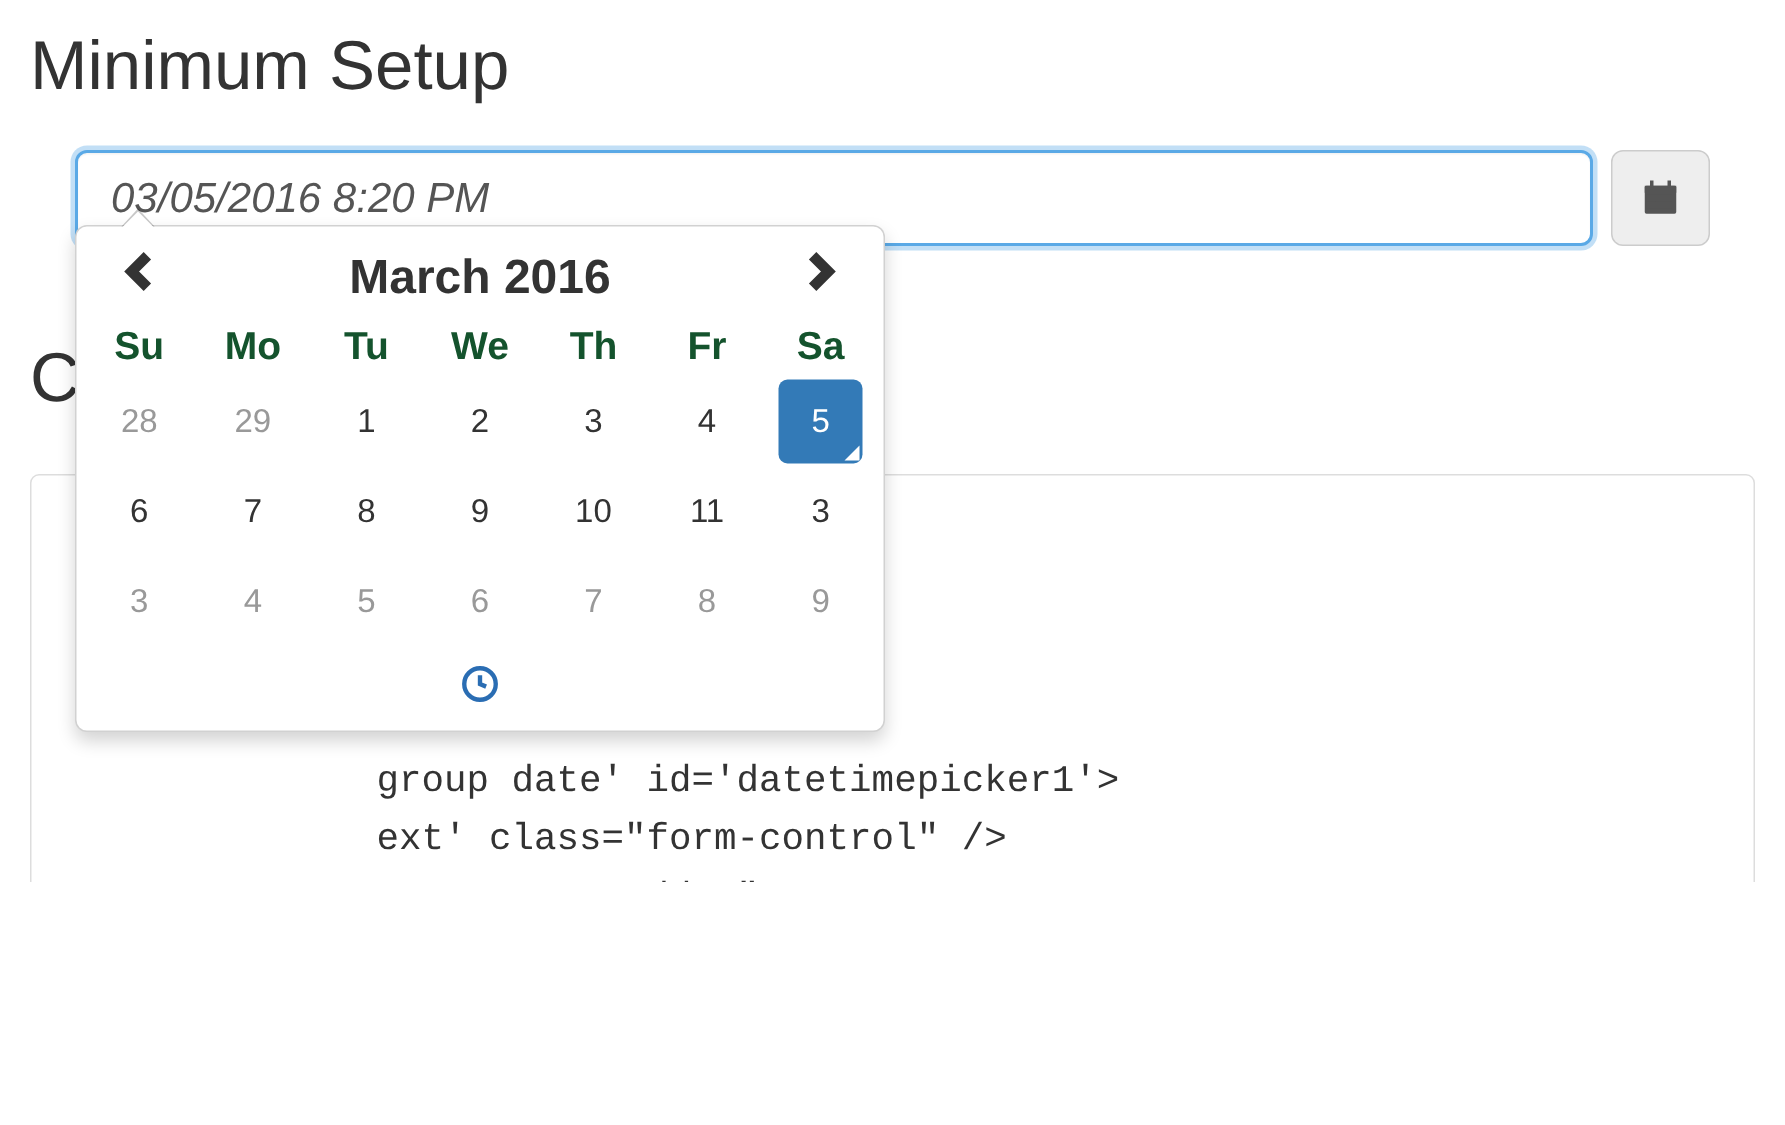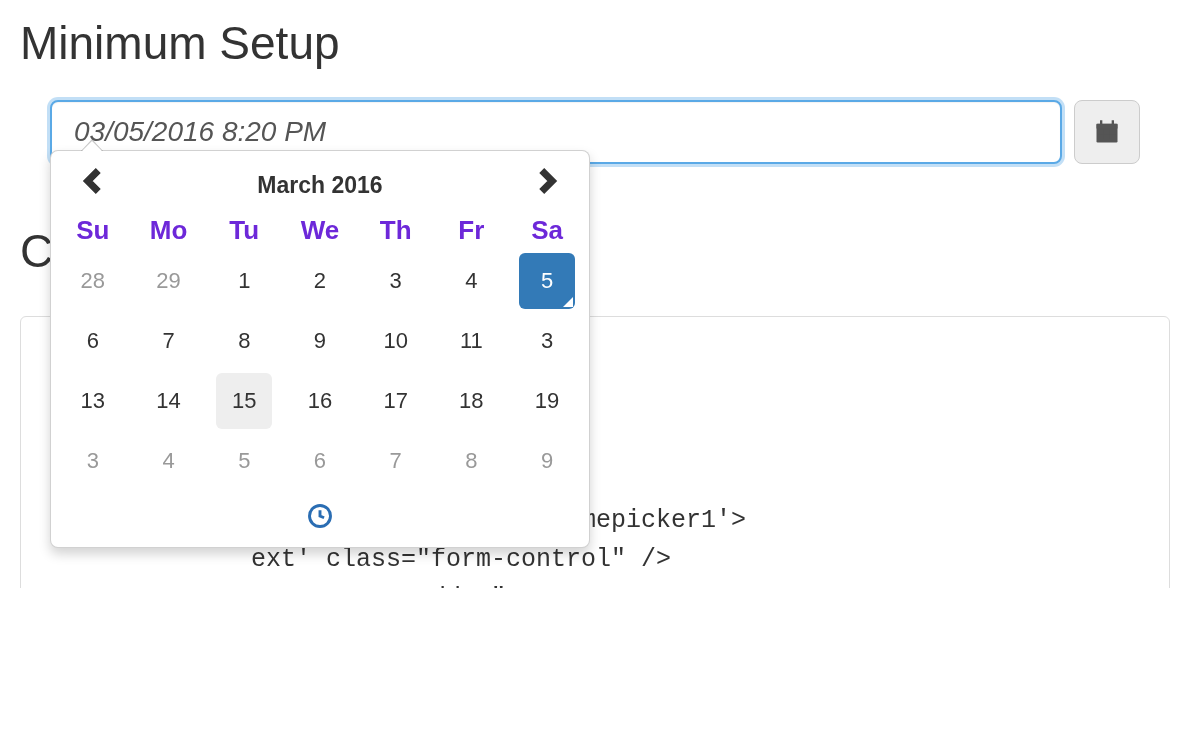--- a/index.html
+++ b/index.html
@@ -129,28 +129,28 @@
     font-size: 28px;
   }
   .nav-arrow {
     font-size: 30px;
     cursor: pointer;
     color: #333;
     line-height: 1;
   }
   .month-title {
     font-weight: 700;
-    font-size: 23px;
+    font-size: 32px;
     cursor: pointer;
   }
   .dow th {
     height: 42px;
     font-size: 26px;
     font-weight: 700;
-    color: #6d28d9;
+    color: #14532d;
   }
   td.day {
     height: 60px;
     font-size: 22px;
     cursor: pointer;
   }
   td.day .cell {
     width: 56px;
     height: 56px;
     margin: 0 auto;
@@ -299,43 +299,20 @@
               <div class="cell">10</div>
             </td>
             <td class="day">
               <div class="cell">11</div>
             </td>
             <td class="day">
               <div class="cell">3</div>
             </td>
           </tr>
           <tr>
-            <td class="day">
-              <div class="cell">13</div>
-            </td>
-            <td class="day">
-              <div class="cell">14</div>
-            </td>
-            <td class="day today">
-              <div class="cell">15</div>
-            </td>
-            <td class="day">
-              <div class="cell">16</div>
-            </td>
-            <td class="day">
-              <div class="cell">17</div>
-            </td>
-            <td class="day">
-              <div class="cell">18</div>
-            </td>
-            <td class="day">
-              <div class="cell">19</div>
-            </td>
-          </tr>
-          <tr>
             <td class="day muted">
               <div class="cell">3</div>
             </td>
             <td class="day muted">
               <div class="cell">4</div>
             </td>
             <td class="day muted">
               <div class="cell">5</div>
             </td>
             <td class="day muted">

